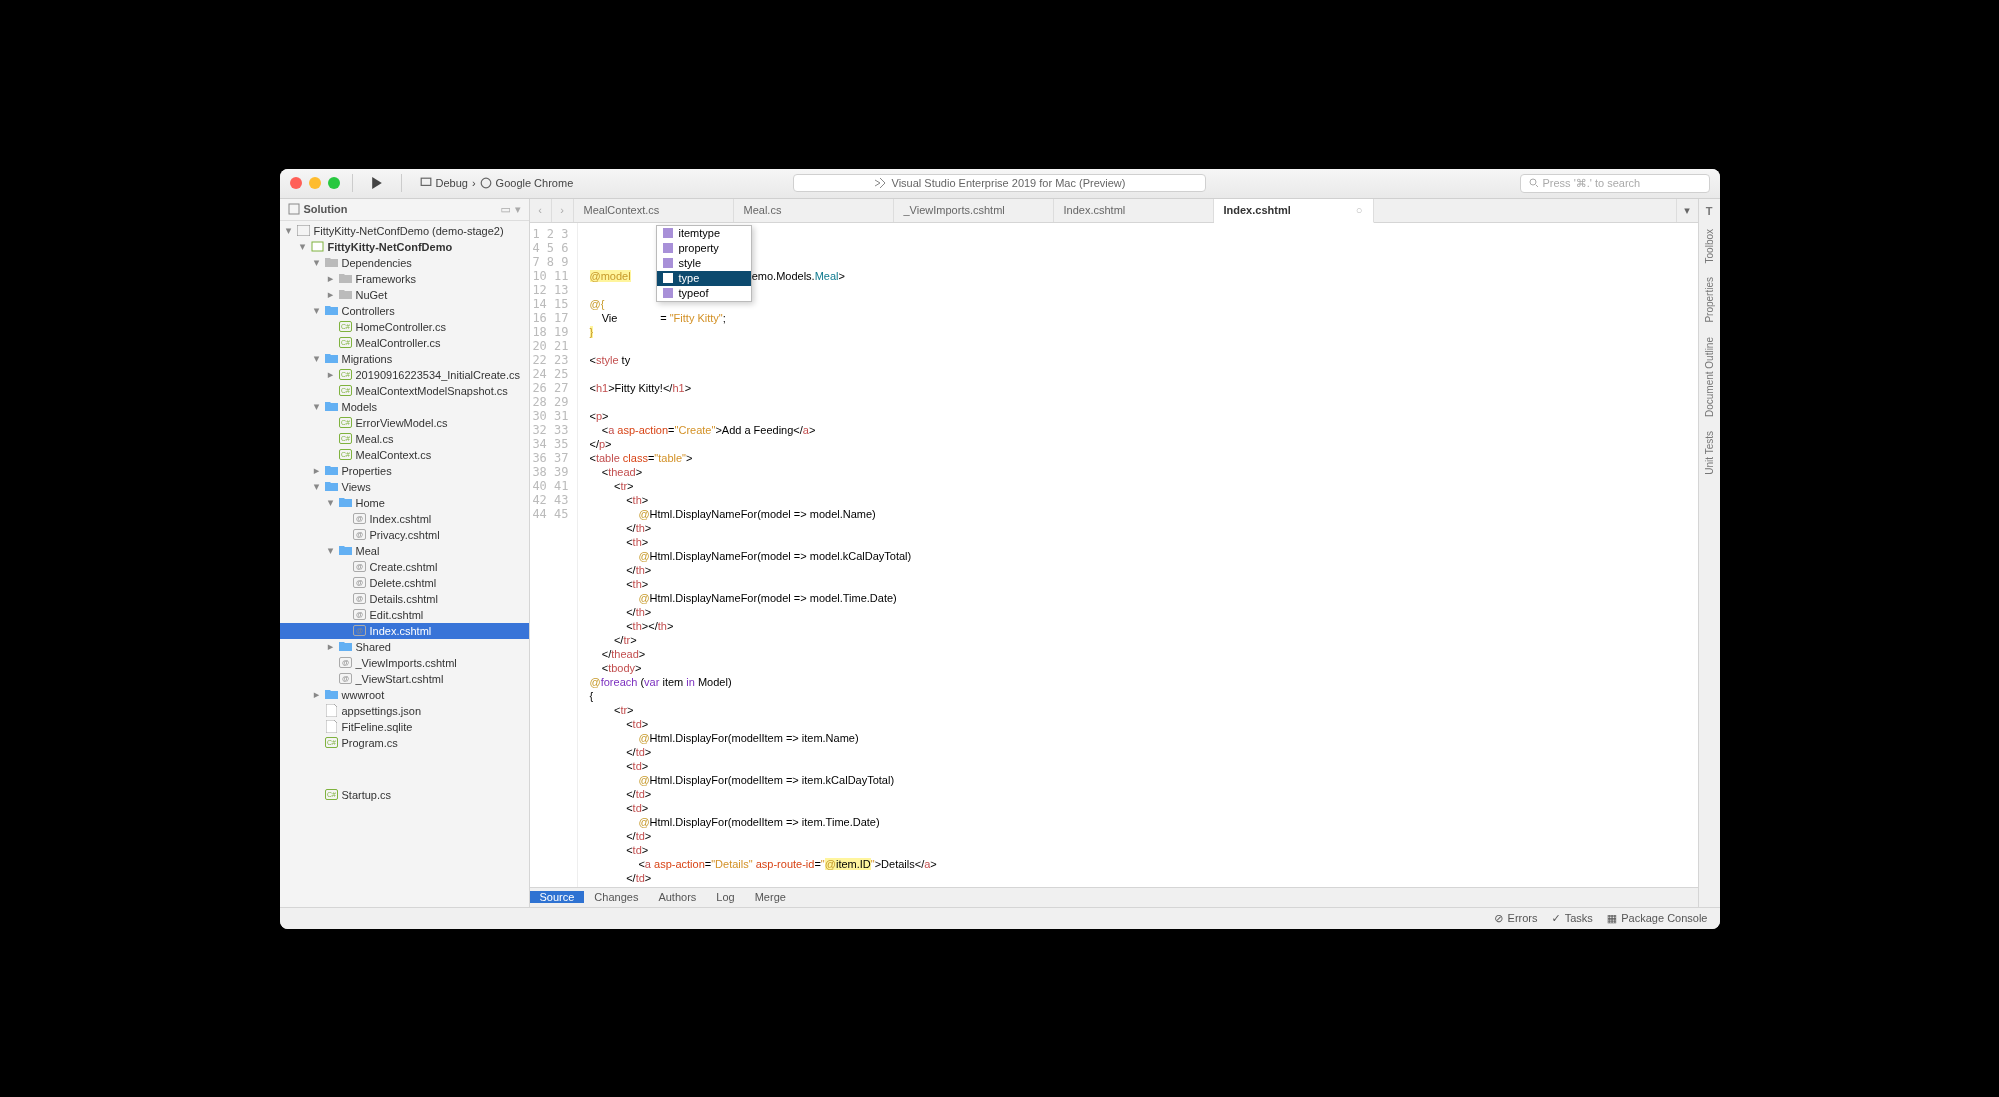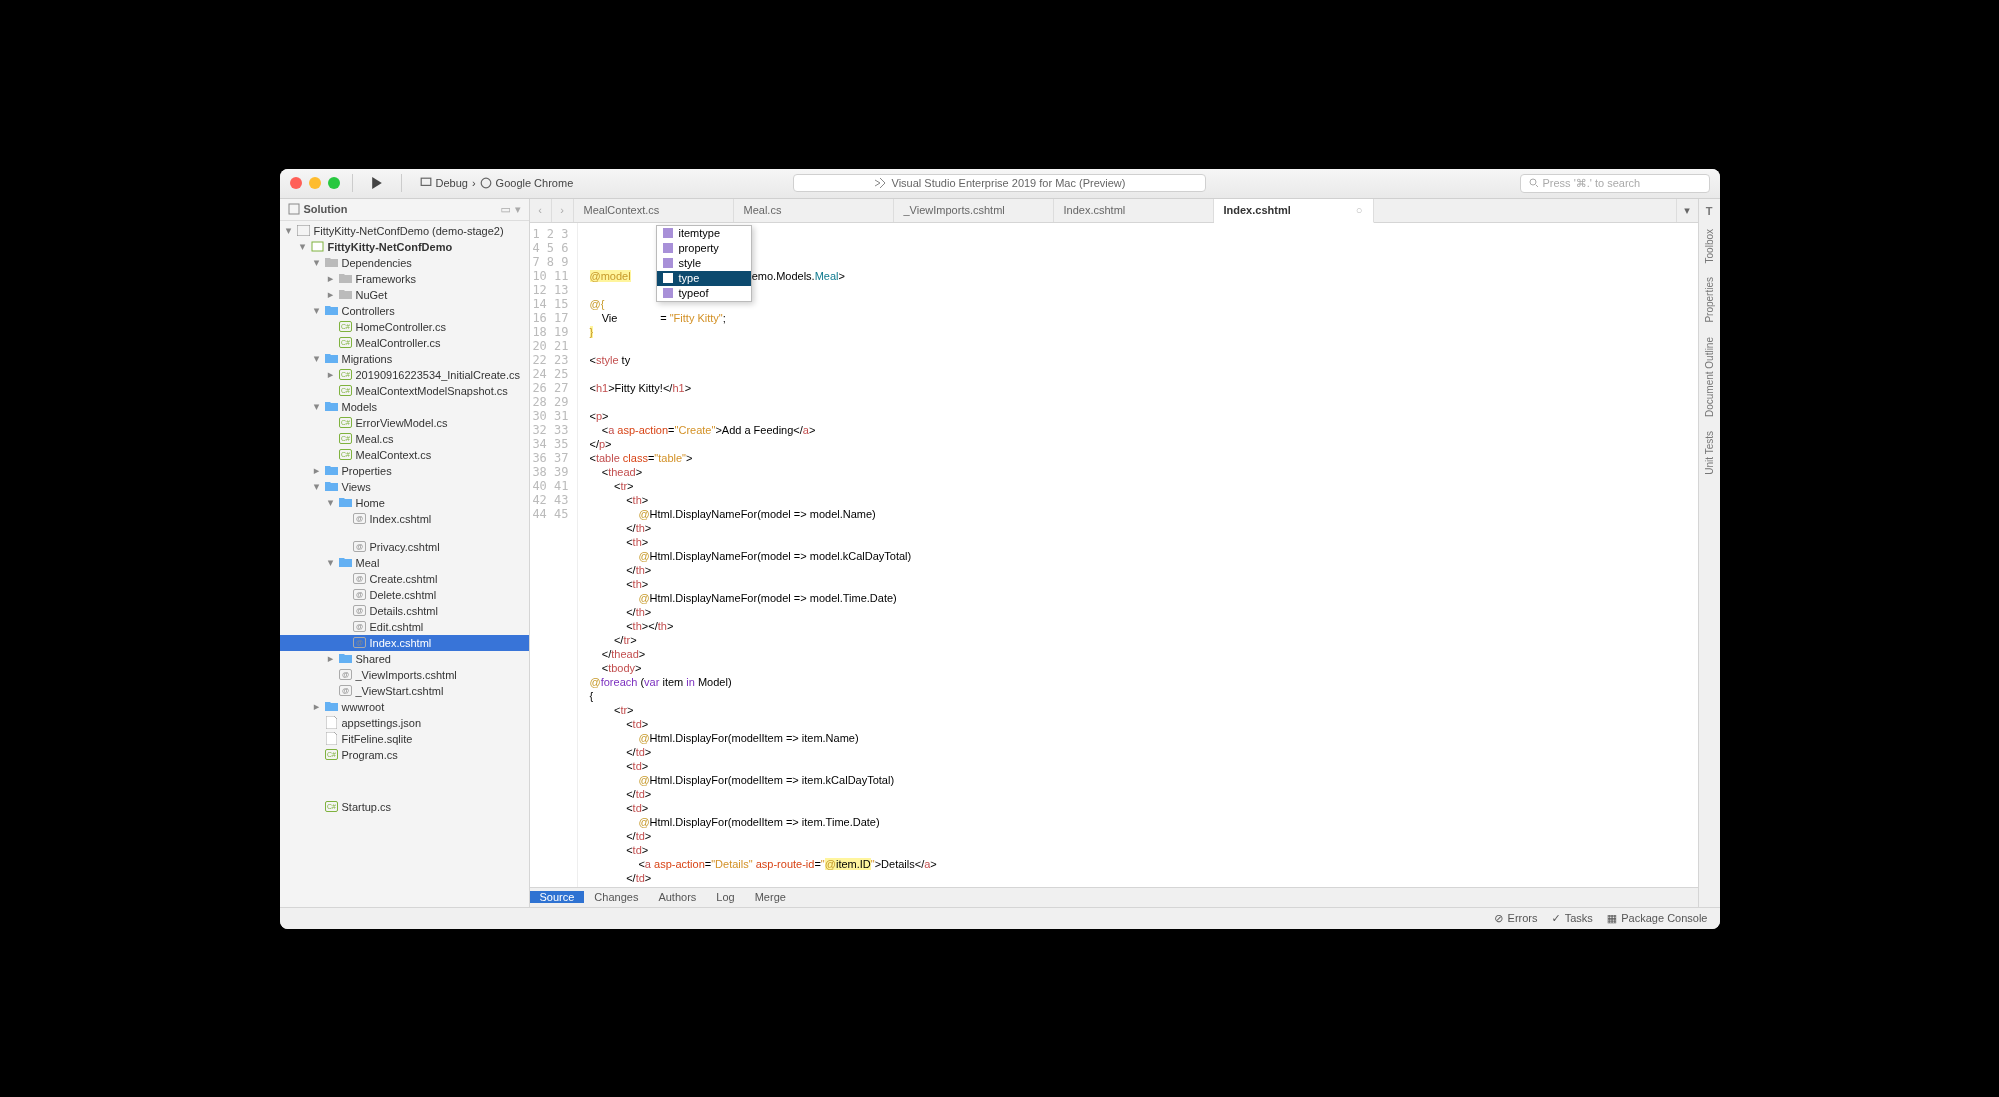--- a/index.html
+++ b/index.html
@@ -255,21 +255,21 @@
             </span>
             <span>Home</span>
           </div>
           <div class="tree-row" style="padding-left: 60px;">
             <span class="disclosure"></span>
             <span class="ic">
               <span class="cshtml">@</span>
             </span>
             <span>Index.cshtml</span>
           </div>
-          <div class="tree-row" style="padding-left: 60px; margin-top: 12px;">
+          <div class="tree-row" style="padding-left: 60px;">
             <span class="disclosure"></span>
             <span class="ic">
               <span class="cshtml">@</span>
             </span>
             <span>Privacy.cshtml</span>
           </div>
           <div class="tree-row" style="padding-left: 46px;">
             <span class="disclosure">▾</span>
             <span class="ic">
               <svg width="13" height="11" viewBox="0 0 13 11">

